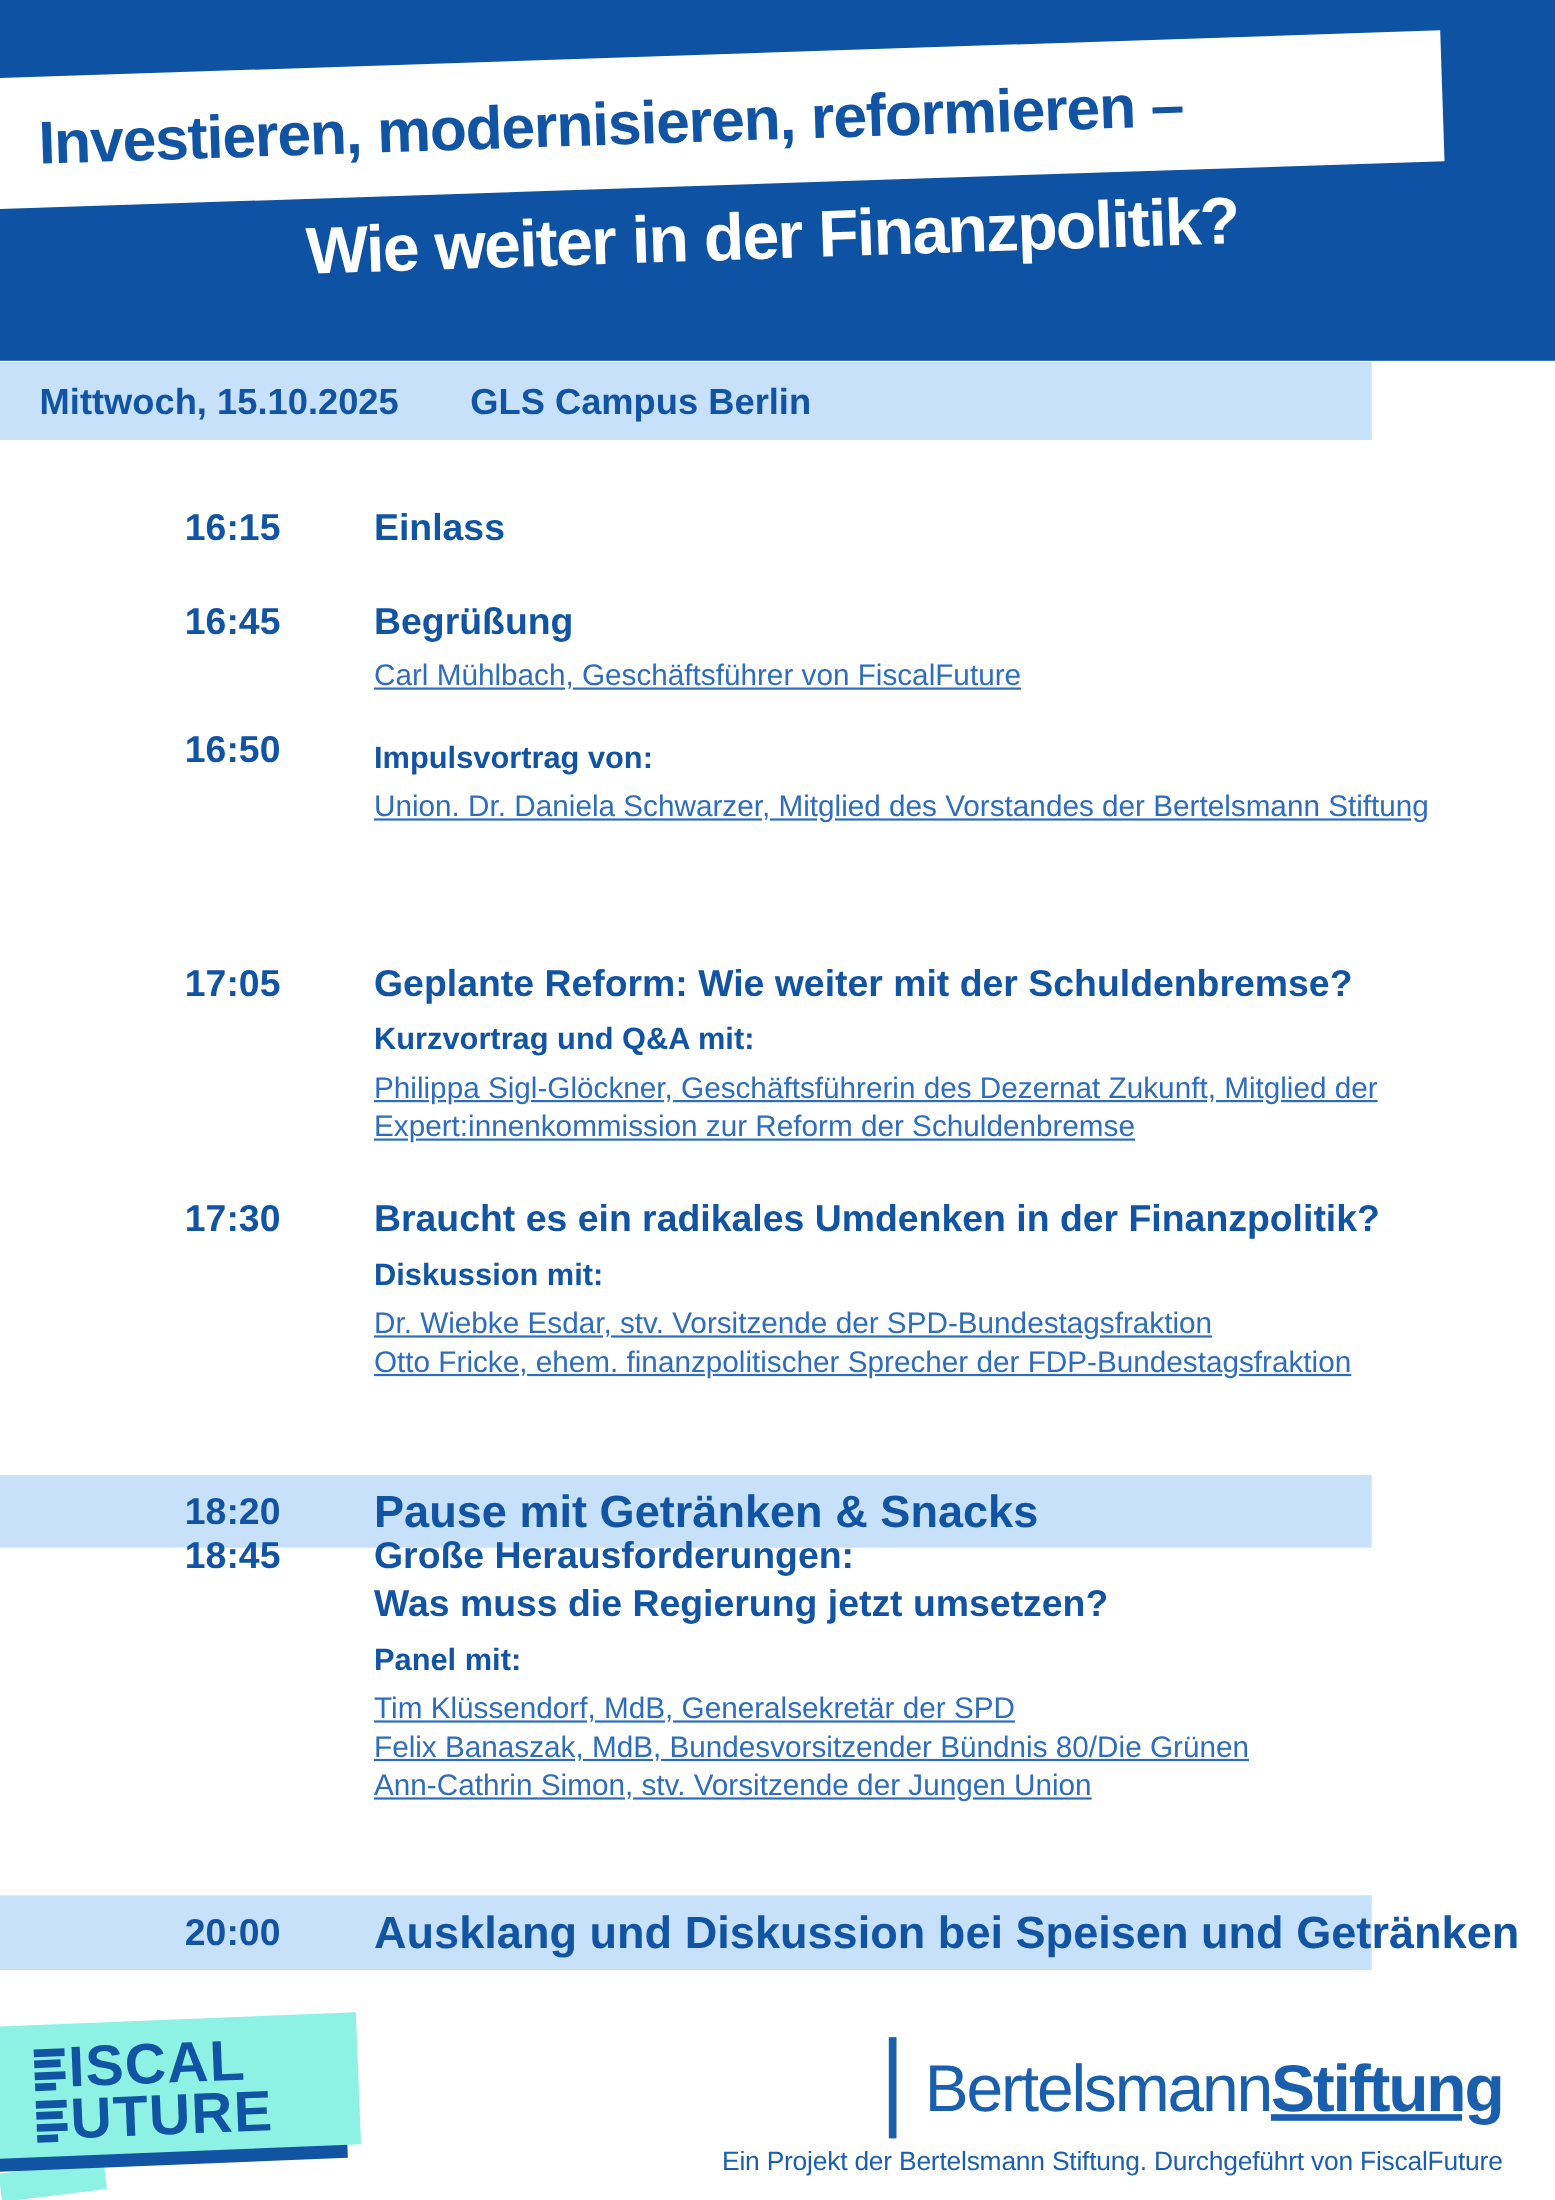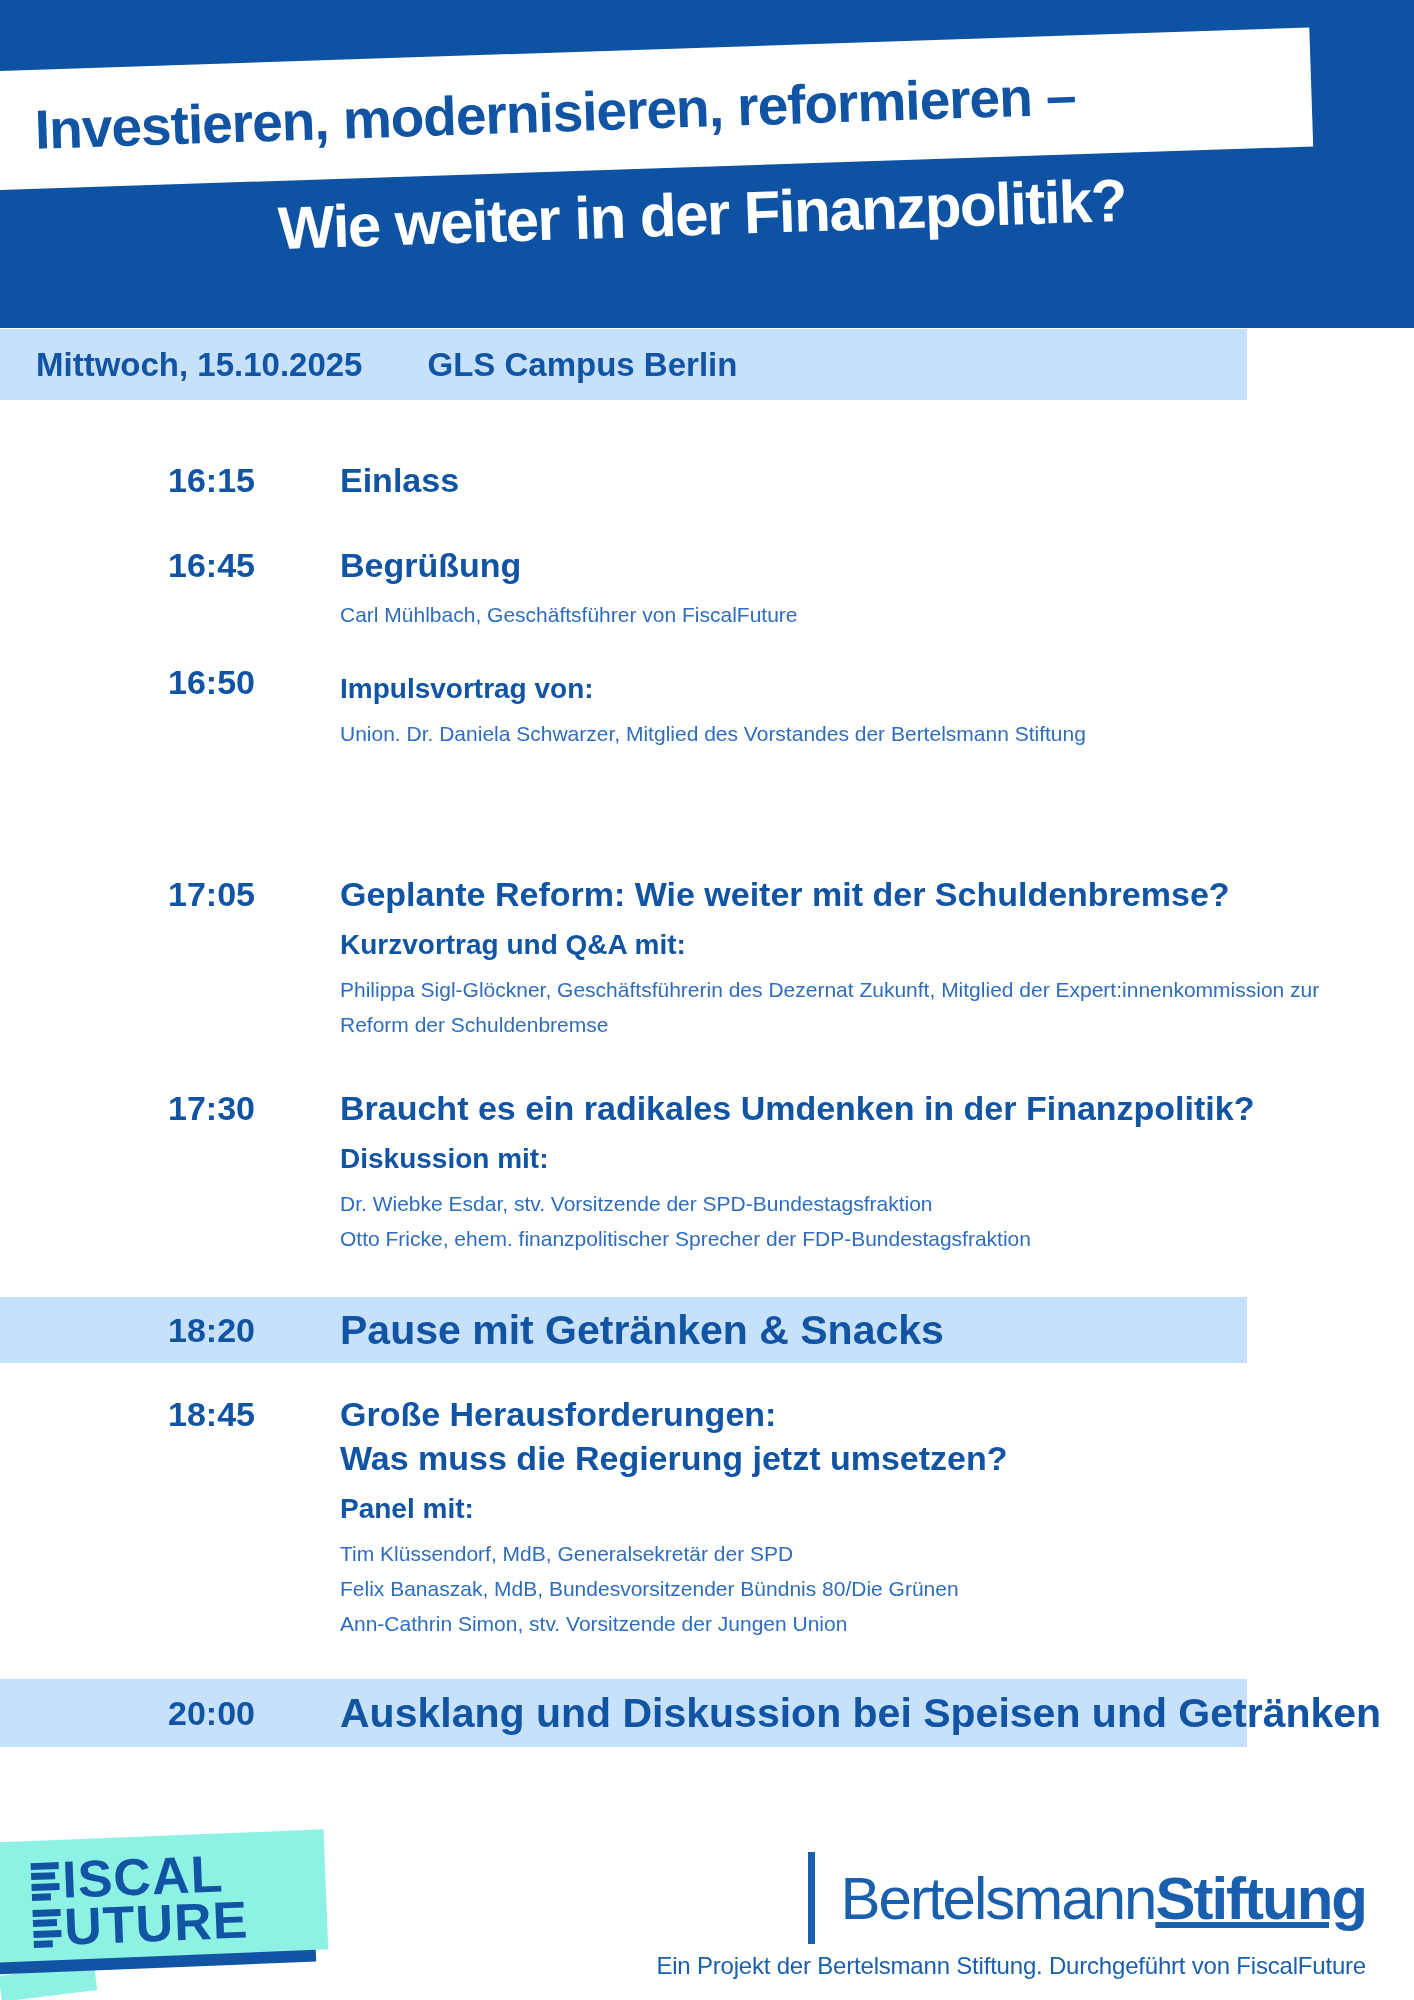--- a/index.html
+++ b/index.html
@@ -34,23 +34,23 @@
   
   .row{position:absolute;left:0;width:1414px;}
   .row .time{
     position:absolute;left:168px;top:0;width:150px;
     color:#1254a4;font-weight:700;font-size:34px;line-height:44px;white-space:nowrap;
   }
   .row .content{position:absolute;left:340px;top:0;width:1000px;}
   .row .title{color:#1254a4;font-weight:700;font-size:34px;line-height:44px;}
   .row .sublabel{color:#1254a4;font-weight:700;font-size:28px;line-height:34px;margin-top:12px;}
   .row .speakers{margin-top:10px;}
-  .row .speaker{color:#2e6dbe;font-weight:400;font-size:21px;line-height:35px;}
+  .row .speaker{color:#2e6dbe;font-weight:400;font-size:27px;line-height:35px;text-decoration:underline;}
   .hl{
-    position:absolute;left:0;width:1247px;background:#c6e1f9;
+    position:absolute;left:0;width:1247px;background:#c6e1f9;margin-top:44px;
   }
   .hl .time{
     position:absolute;left:168px;top:0;bottom:0;display:flex;align-items:center;
     color:#1254a4;font-weight:700;font-size:34px;white-space:nowrap;
   }
   .hl .label{
     position:absolute;left:340px;top:0;bottom:0;display:flex;align-items:center;
     color:#1254a4;font-weight:700;font-size:41px;white-space:nowrap;
   }
   

